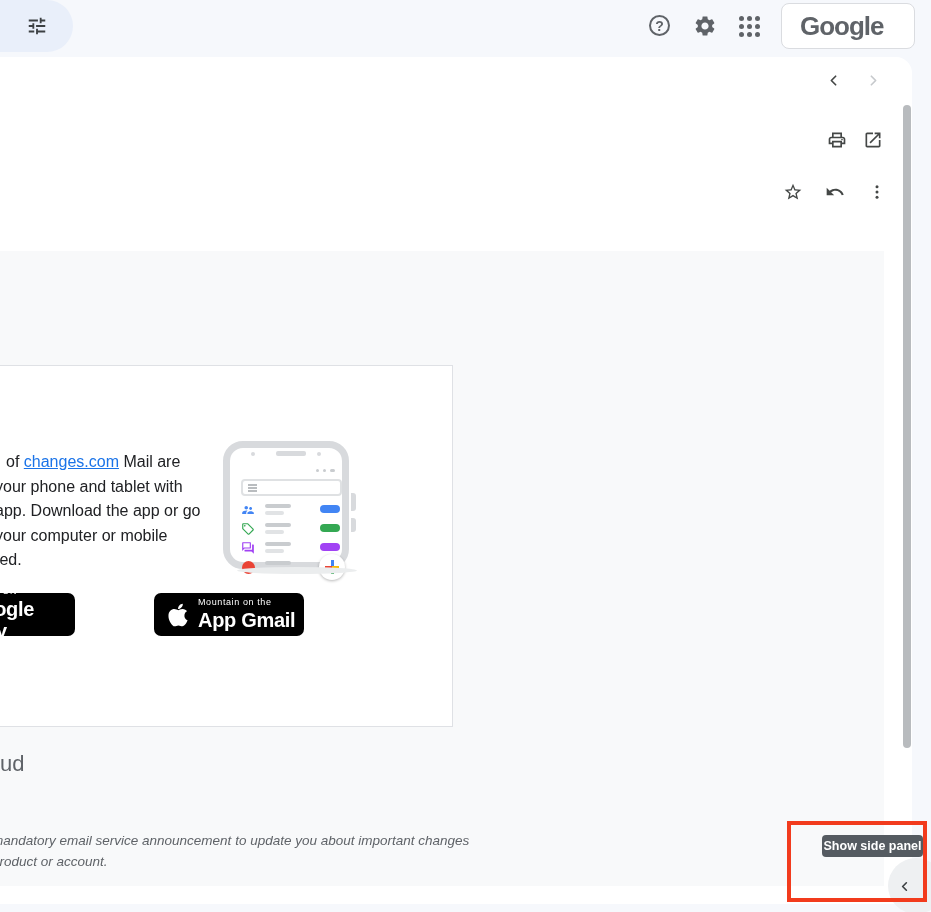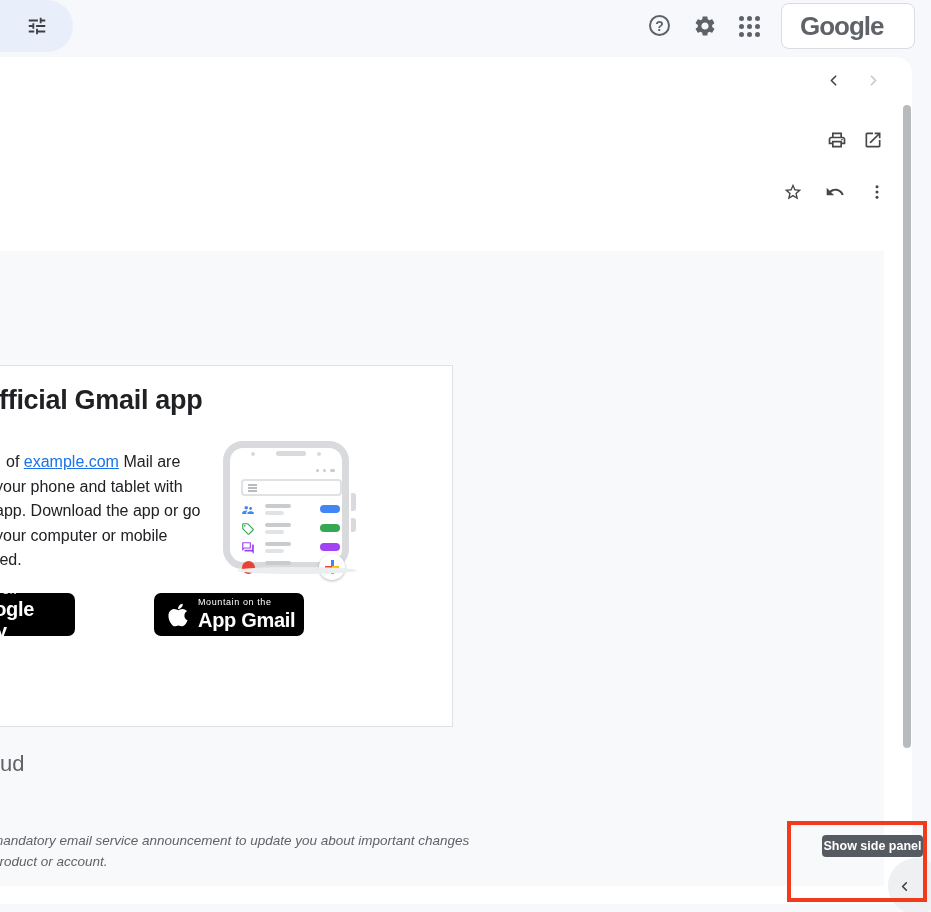--- a/index.html
+++ b/index.html
@@ -177,24 +177,23 @@
           <circle cx="12" cy="19" r="2"></circle>
         </svg>
     </span>
   </div>
 
   <div class="abs scrollbar"></div>
 
   <div class="abs email-bg"></div>
 
   <div class="abs card">
-    <div class="heading">fficial Gmail app</div>
 
     <div class="body">
-      <span class="indent">of </span><a class="link" href="#">example.com</a><span> Mail are</span><br>
+      <span class="indent">of </span><a class="link" href="#">changes.com</a><span> Mail are</span><br>
       <span>your phone and tablet with</span><br>
       <span>app. Download the app or go</span><br>
       <span>your computer or mobile</span><br>
       <span>ted.</span>
     </div>
 
     <div class="phone">
       <span class="ph-mark" style="left:21px; top:4px; width:4px; height:4px;"></span>
       <span class="ph-mark" style="left:46px; top:3px; width:30px; height:5px;"></span>
       <span class="ph-mark" style="left:87px; top:4px; width:4px; height:4px;"></span>

